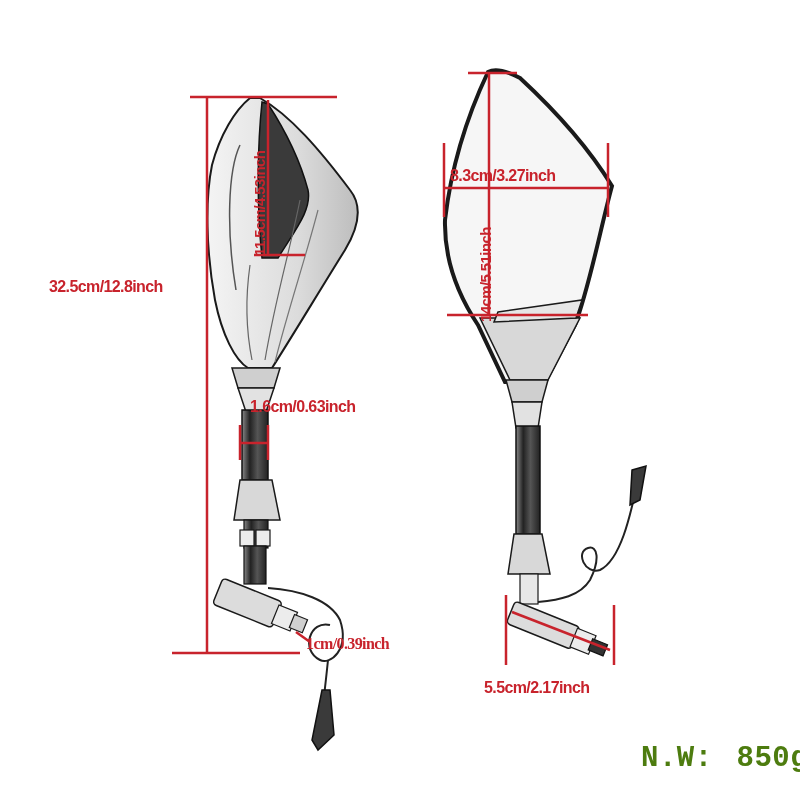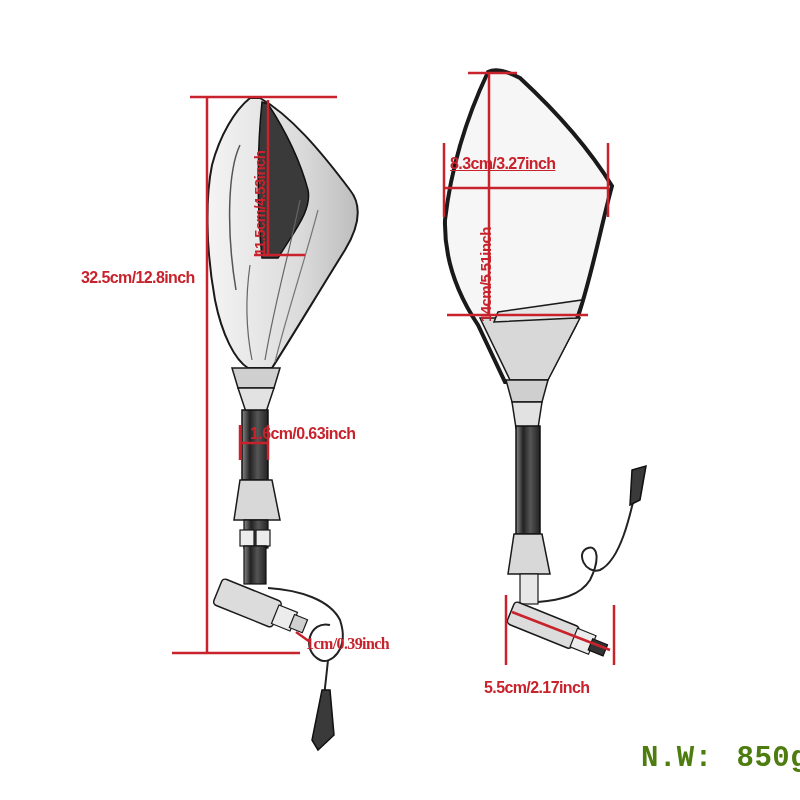--- a/index.html
+++ b/index.html
@@ -109,25 +109,25 @@
     <line x1="444" y1="143" x2="444" y2="217"></line>
     <line x1="608" y1="143" x2="608" y2="217"></line>
     <line x1="444" y1="188" x2="608" y2="188"></line>
 
     <line x1="506" y1="595" x2="506" y2="665"></line>
     <line x1="614" y1="605" x2="614" y2="665"></line>
     <line x1="512" y1="612" x2="610" y2="650"></line>
   </g>
 </svg>
 
-<div class="lbl md" style="left:49px; top:270px;margin-left:32px;">32.5cm/12.8inch</div>
+<div class="lbl md" style="left:49px; top:279px;">32.5cm/12.8inch</div>
 <div class="lbl sm vert" style="left:252px; top:256px;">11.5cm/4.53inch</div>
-<div class="lbl md" style="left:250px; top:426px;">1.6cm/0.63inch</div>
+<div class="lbl md" style="left:250px; top:399px;">1.6cm/0.63inch</div>
 <div class="lbl md" style="left:306px; top:636px;font-family:Liberation Serif, serif;">1cm/0.39inch</div>
 
-<div class="lbl md" style="left:450px; top:156px;text-decoration:underline;">8.3cm/3.27inch</div>
+<div class="lbl md" style="left:450px; top:168px;">8.3cm/3.27inch</div>
 <div class="lbl sm vert" style="left:478px; top:322px;">14cm/5.51inch</div>
 <div class="lbl md" style="left:484px; top:680px;text-align:center;">5.5cm/2.17inch</div>
 
 <div class="nw">
   <span>N.W:</span>
   <span style="margin-left:6px;">850g</span>
 </div>
 
 </body></html>

